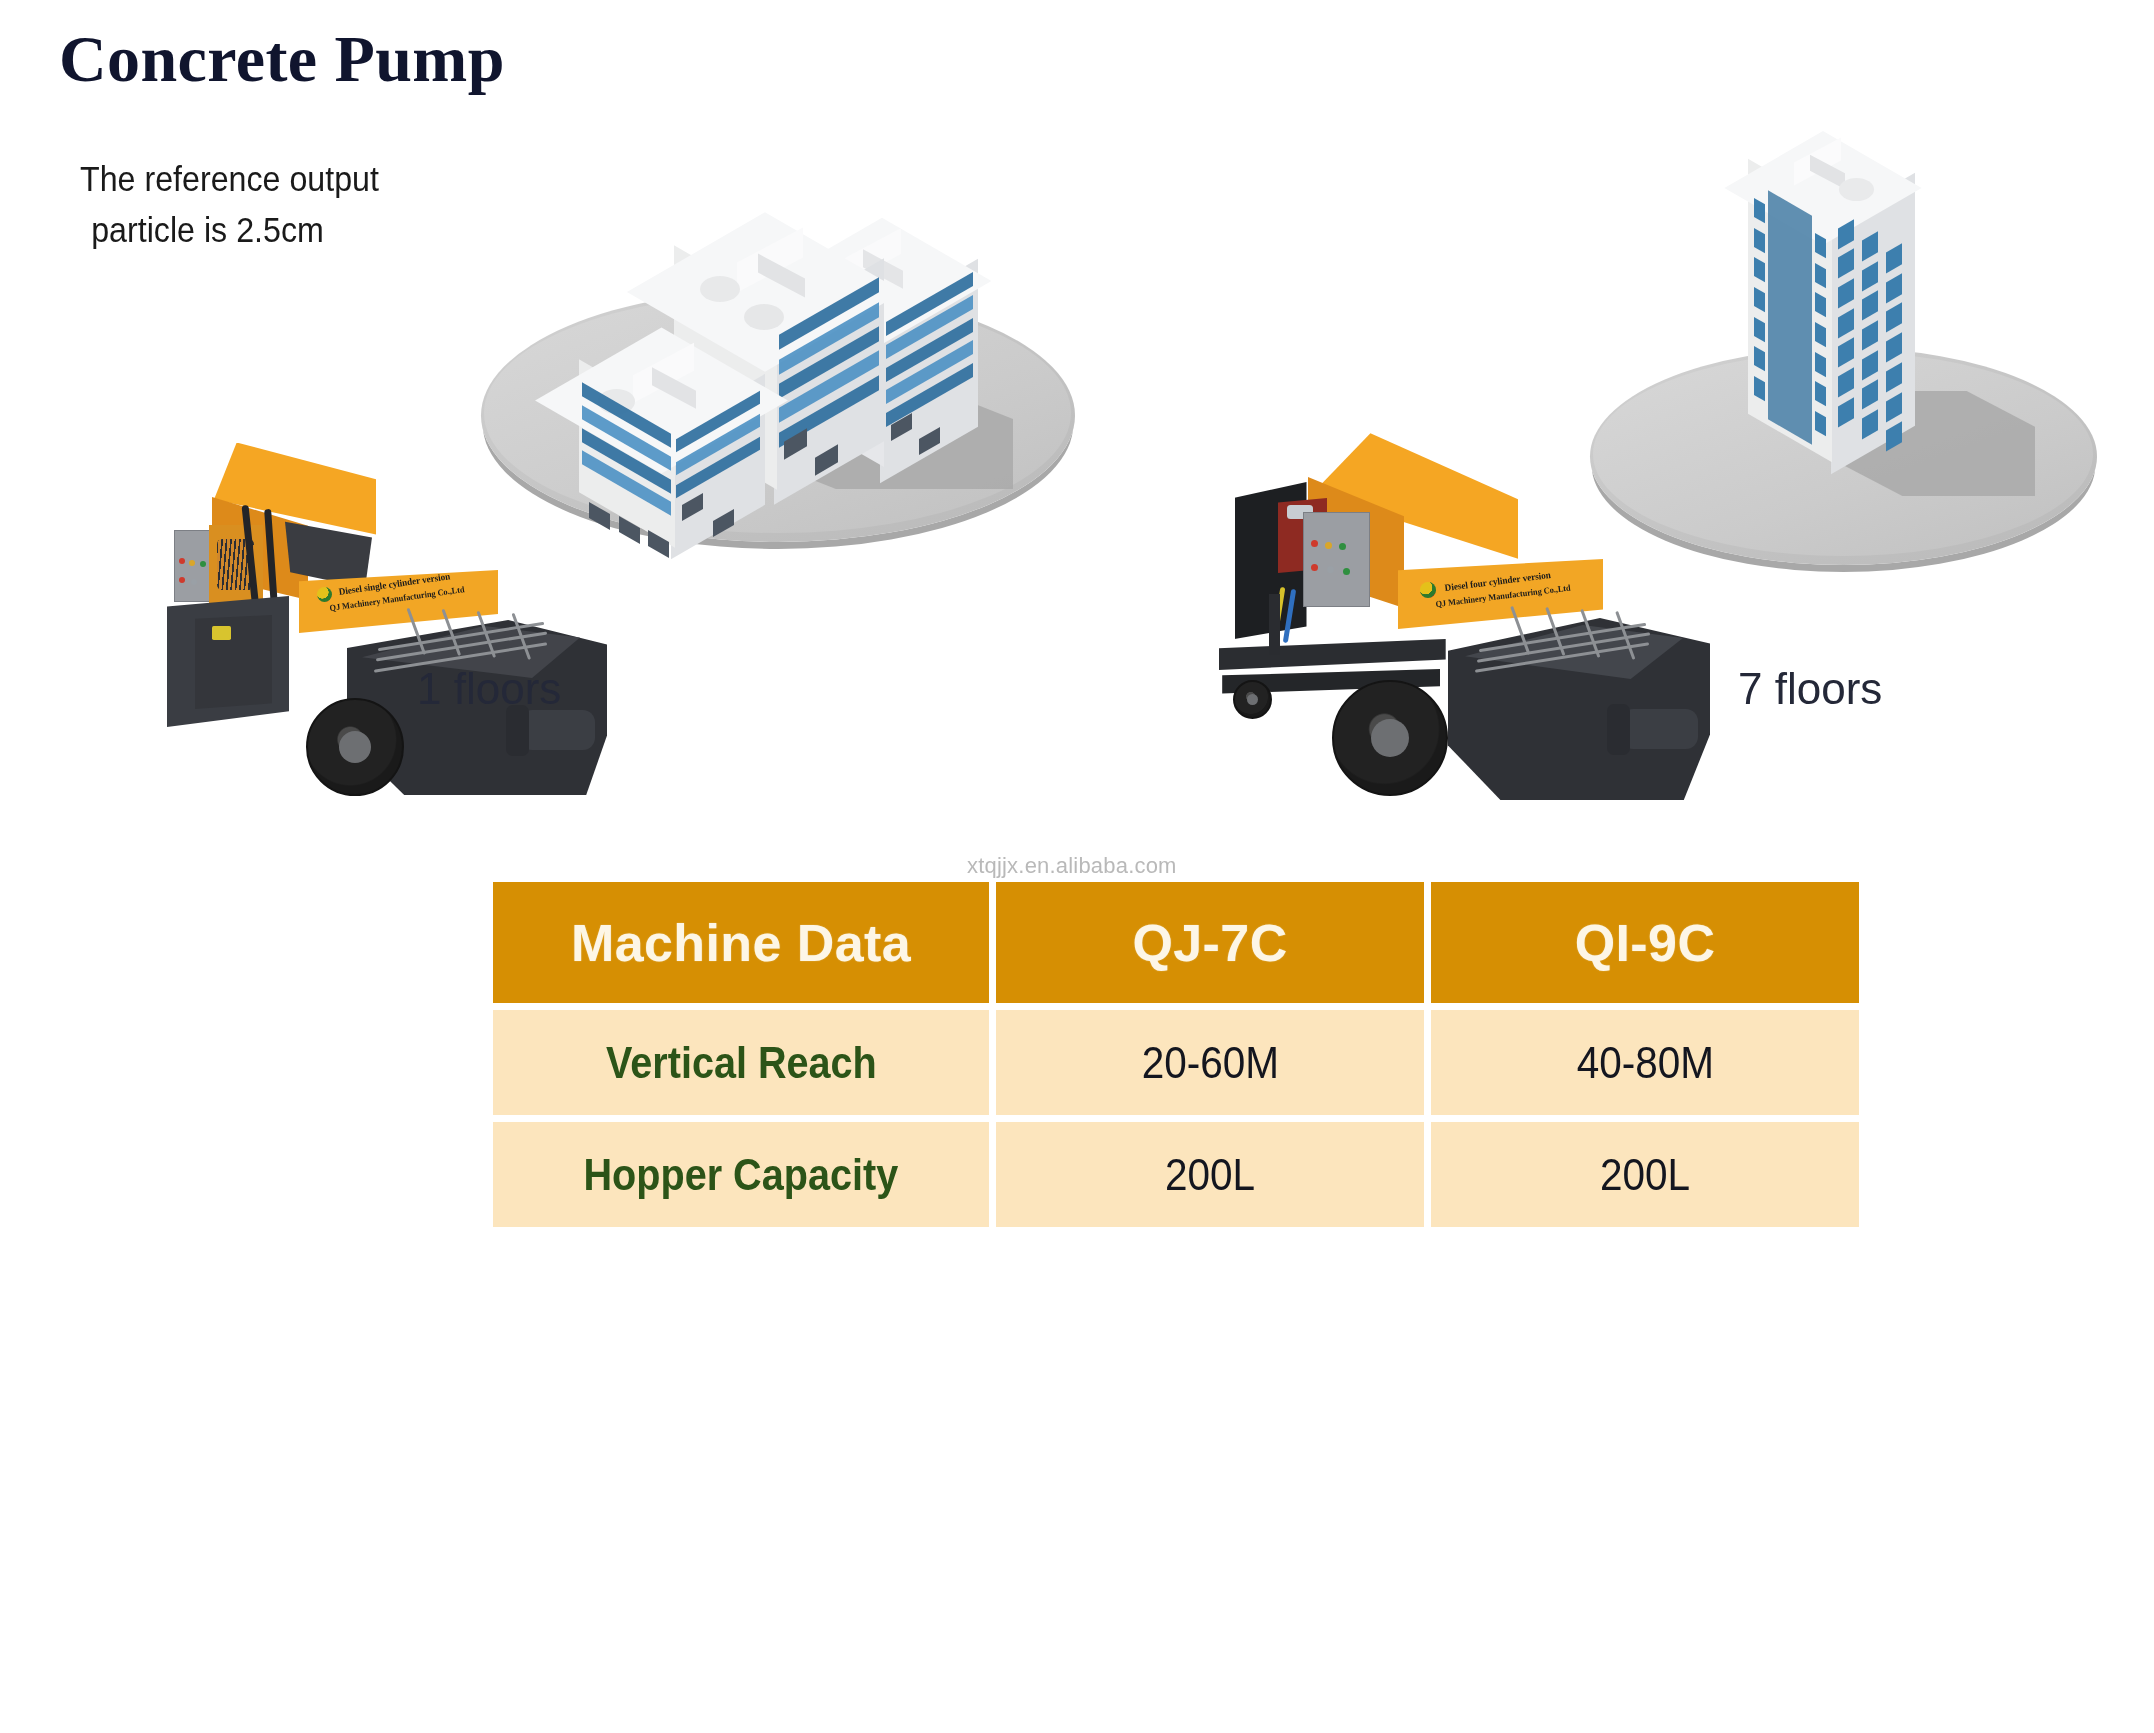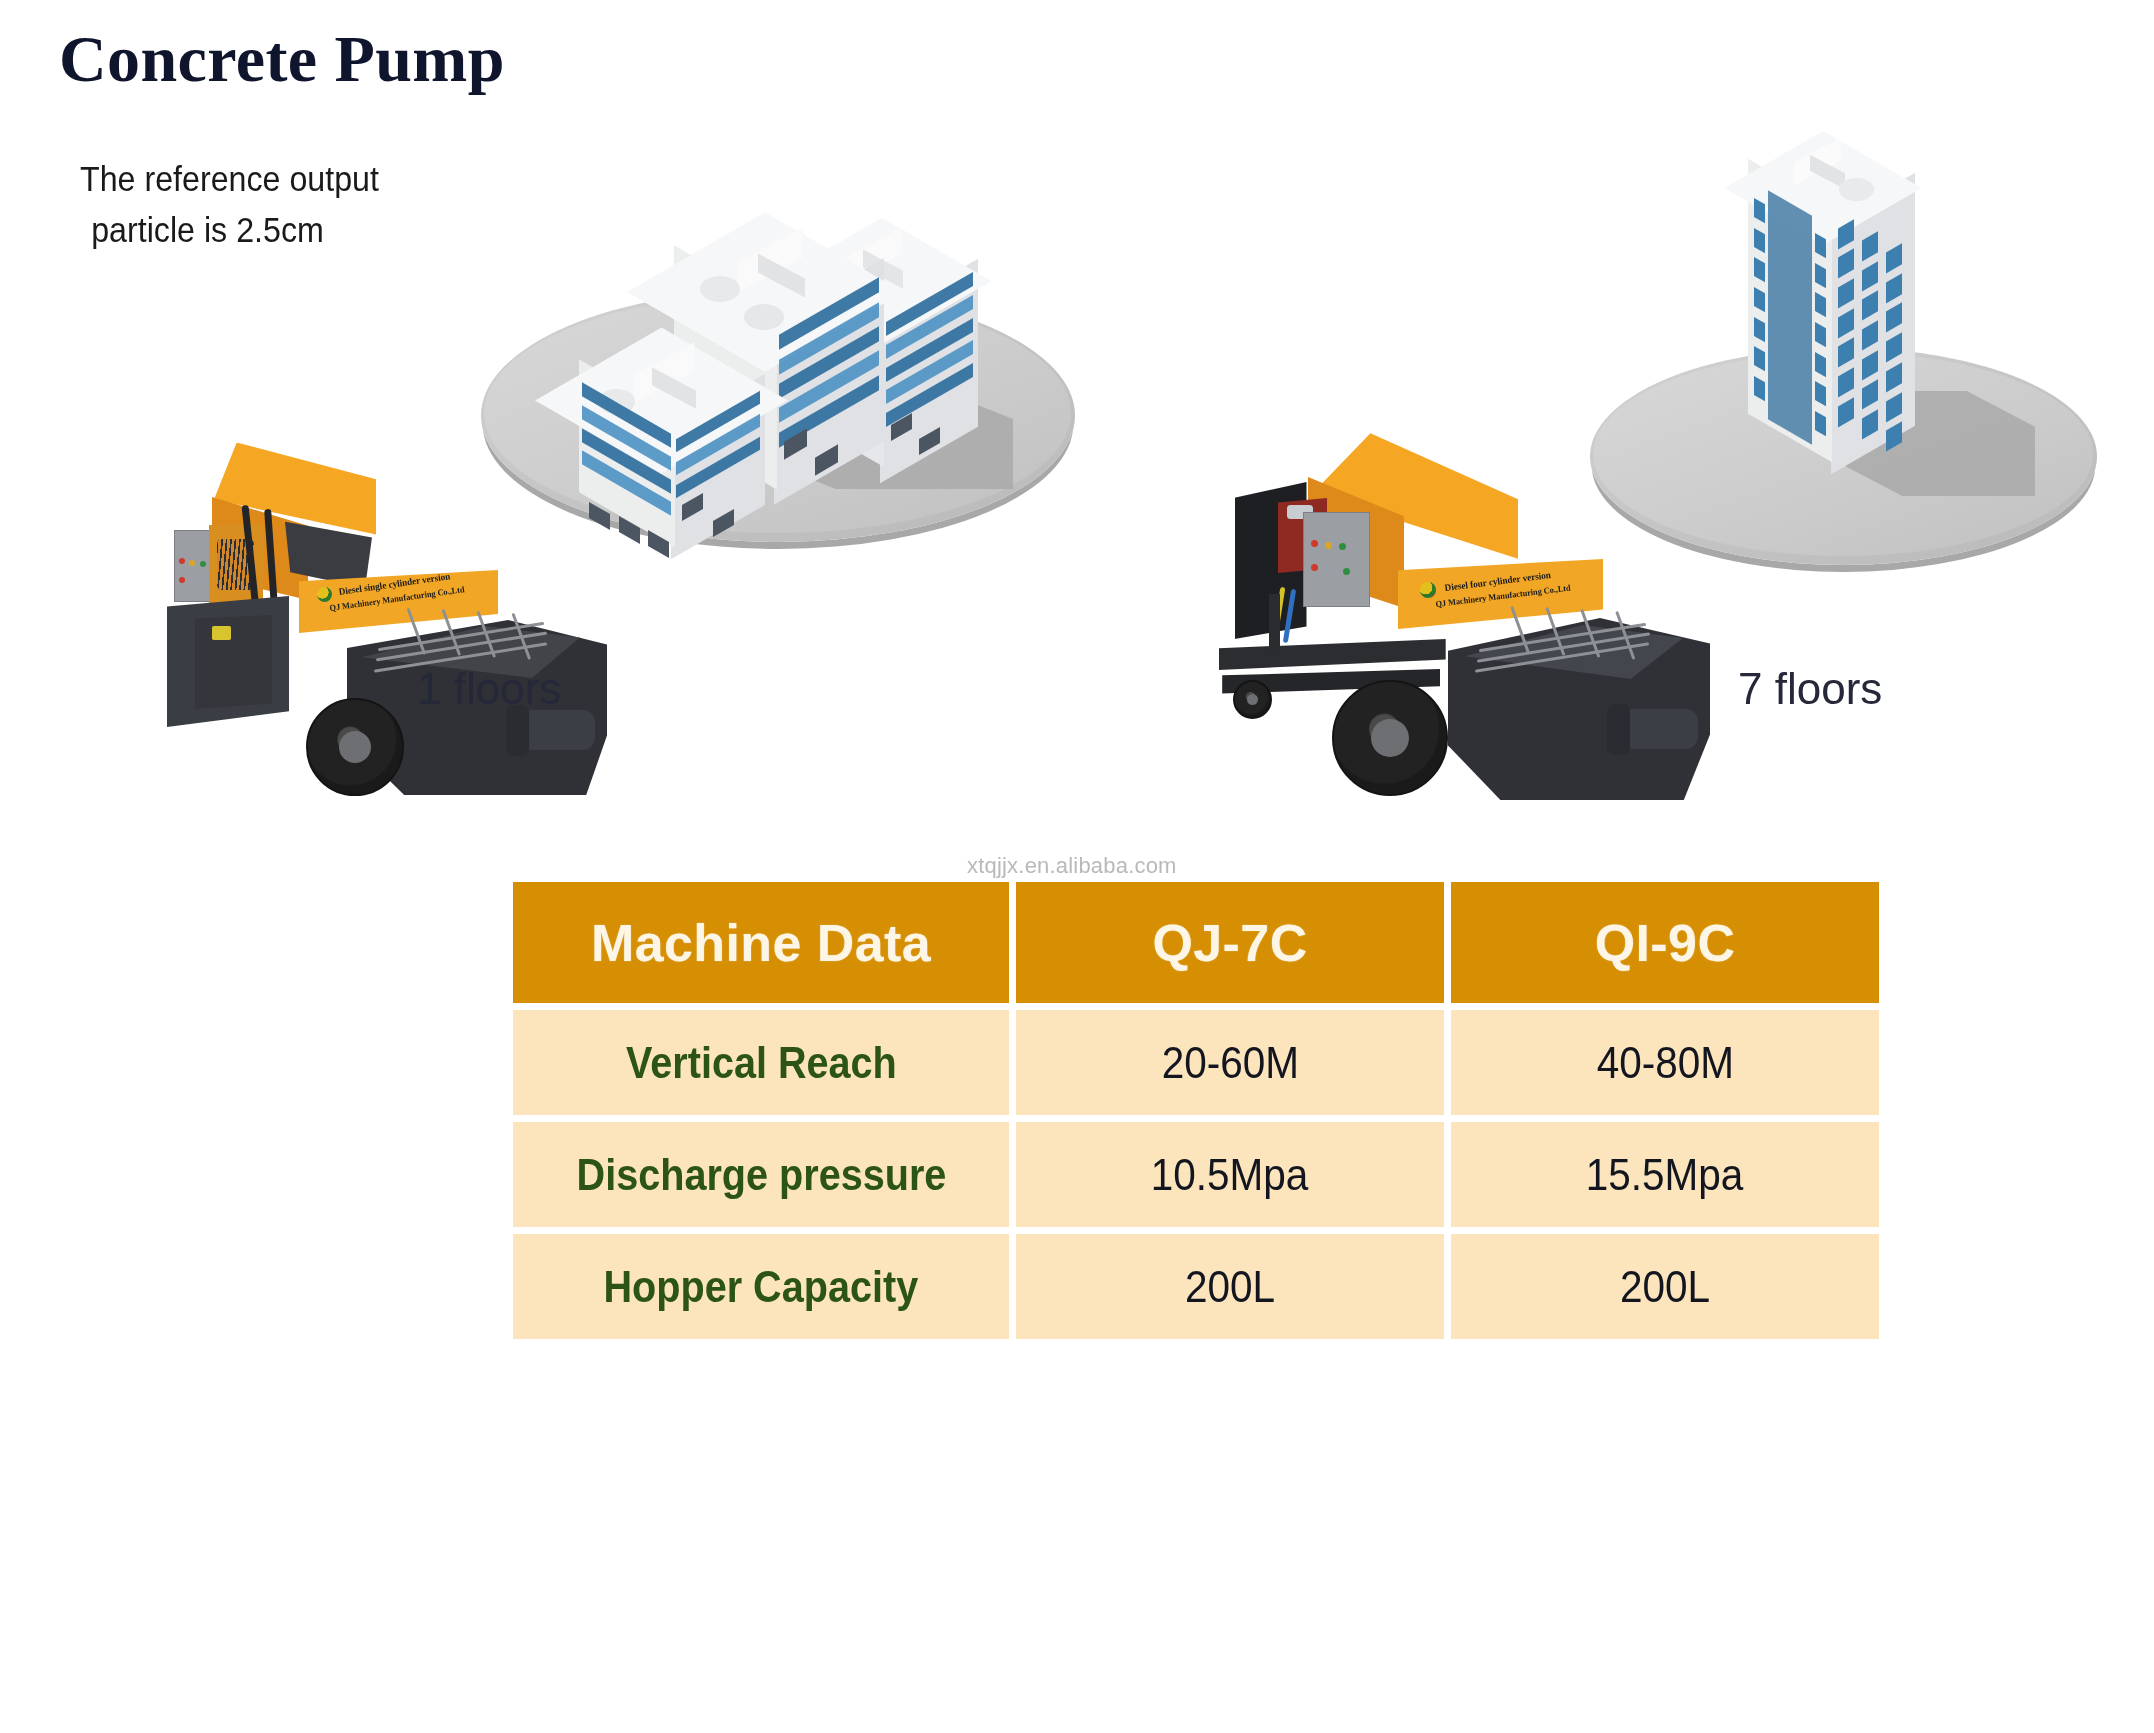--- a/index.html
+++ b/index.html
@@ -163,21 +163,21 @@
     font-family: "Liberation Sans", sans-serif;
     font-size: 22px;
     color: #b9b9b9;
     white-space: nowrap;
     letter-spacing: 0.2px;
   }
 
   
   #spec-table {
     position: absolute;
-    left: 506px;
+    left: 486px;
     top: 875px;
     width: 1380px;
     border-collapse: separate;
     border-spacing: 7.9px 7.9px;
     table-layout: fixed;
   }
   #spec-table th, #spec-table td {
     padding: 0;
     text-align: center;
     vertical-align: middle;
@@ -473,24 +473,19 @@
       <th class="hdr-cell">QI-9C</th>
     </tr>
   </thead>
   <tbody>
     <tr>
       <td class="lbl-cell"><span class="squish">Vertical Reach</span></td>
       <td class="val-cell"><span class="squish">20-60M</span></td>
       <td class="val-cell"><span class="squish">40-80M</span></td>
     </tr>
     <tr>
-      <td class="lbl-cell"><span class="squish">Discharge pressure</span></td>
-      <td class="val-cell"><span class="squish">10.5Mpa</span></td>
-      <td class="val-cell"><span class="squish">15.5Mpa</span></td>
-    </tr>
-    <tr>
       <td class="lbl-cell"><span class="squish">Hopper  Capacity</span></td>
       <td class="val-cell"><span class="squish">200L</span></td>
       <td class="val-cell"><span class="squish">200L</span></td>
     </tr>
   </tbody>
 </table>
 
 
 </body></html>

